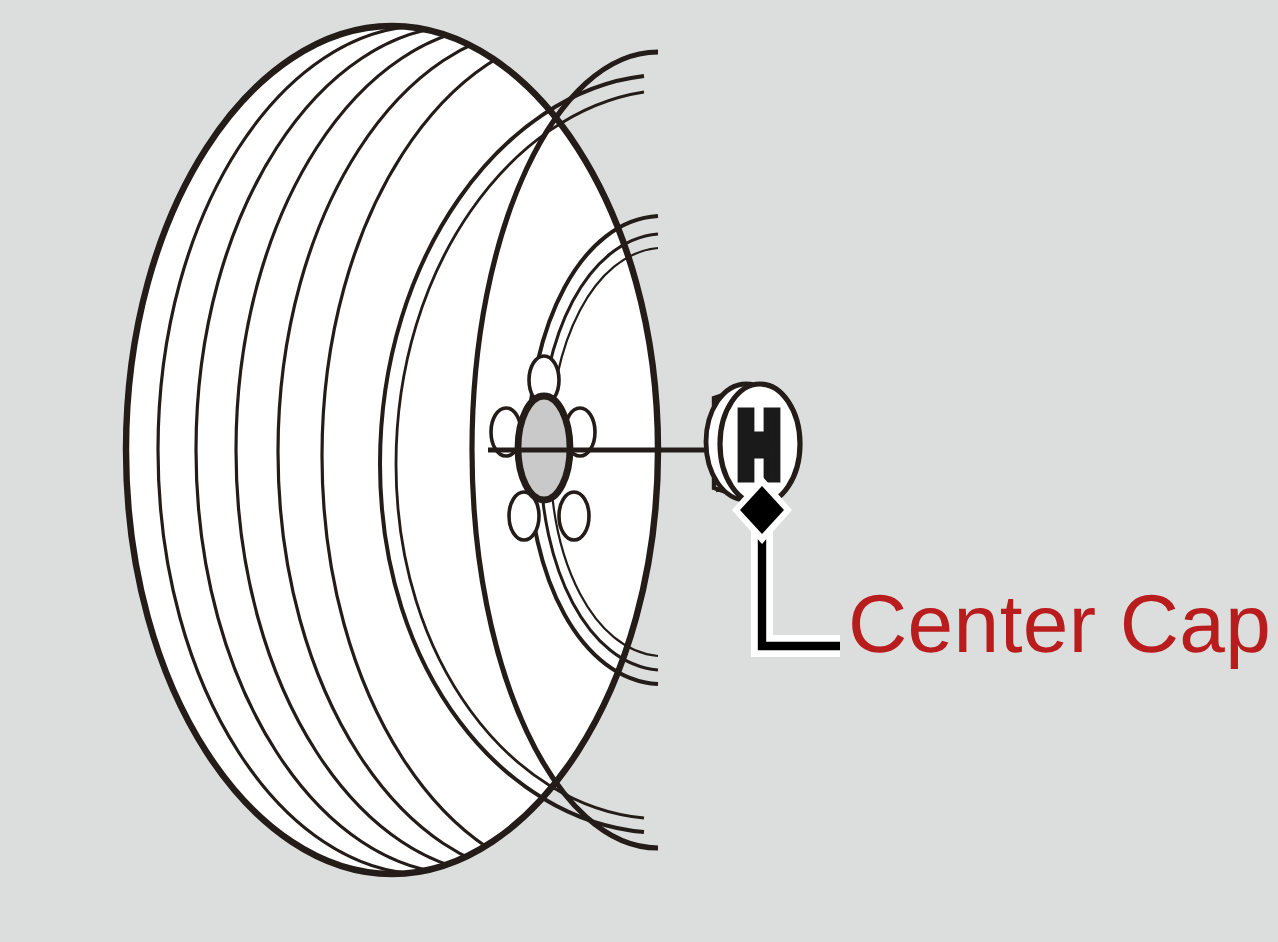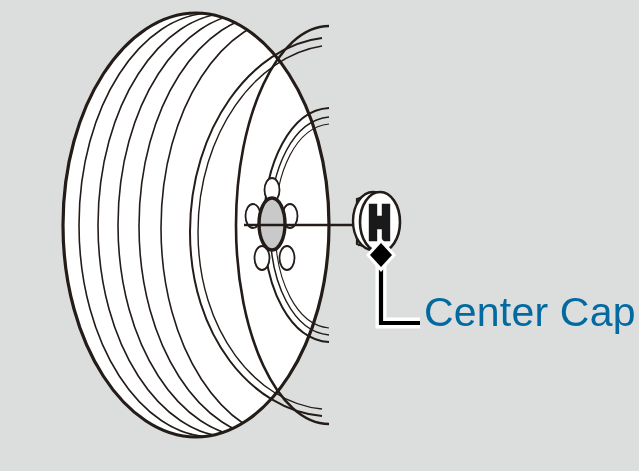--- a/index.html
+++ b/index.html
@@ -27,21 +27,21 @@
     display: block;
   }
   .callout-label {
     position: absolute;
     left: 424px;
     top: 292px;
     font-family: "Liberation Sans", sans-serif;
     font-size: 41px;
     font-weight: 400;
     letter-spacing: 0.2px;
-    color: #0369a1;
+    color: #b91c1c;
     white-space: nowrap;
     line-height: 1;
   }
 </style>
 </head>
 <body>
 
 <div id="diagram-root">
 
   <svg id="diagram-svg" width="639" height="471" viewBox="0 0 639 471">

